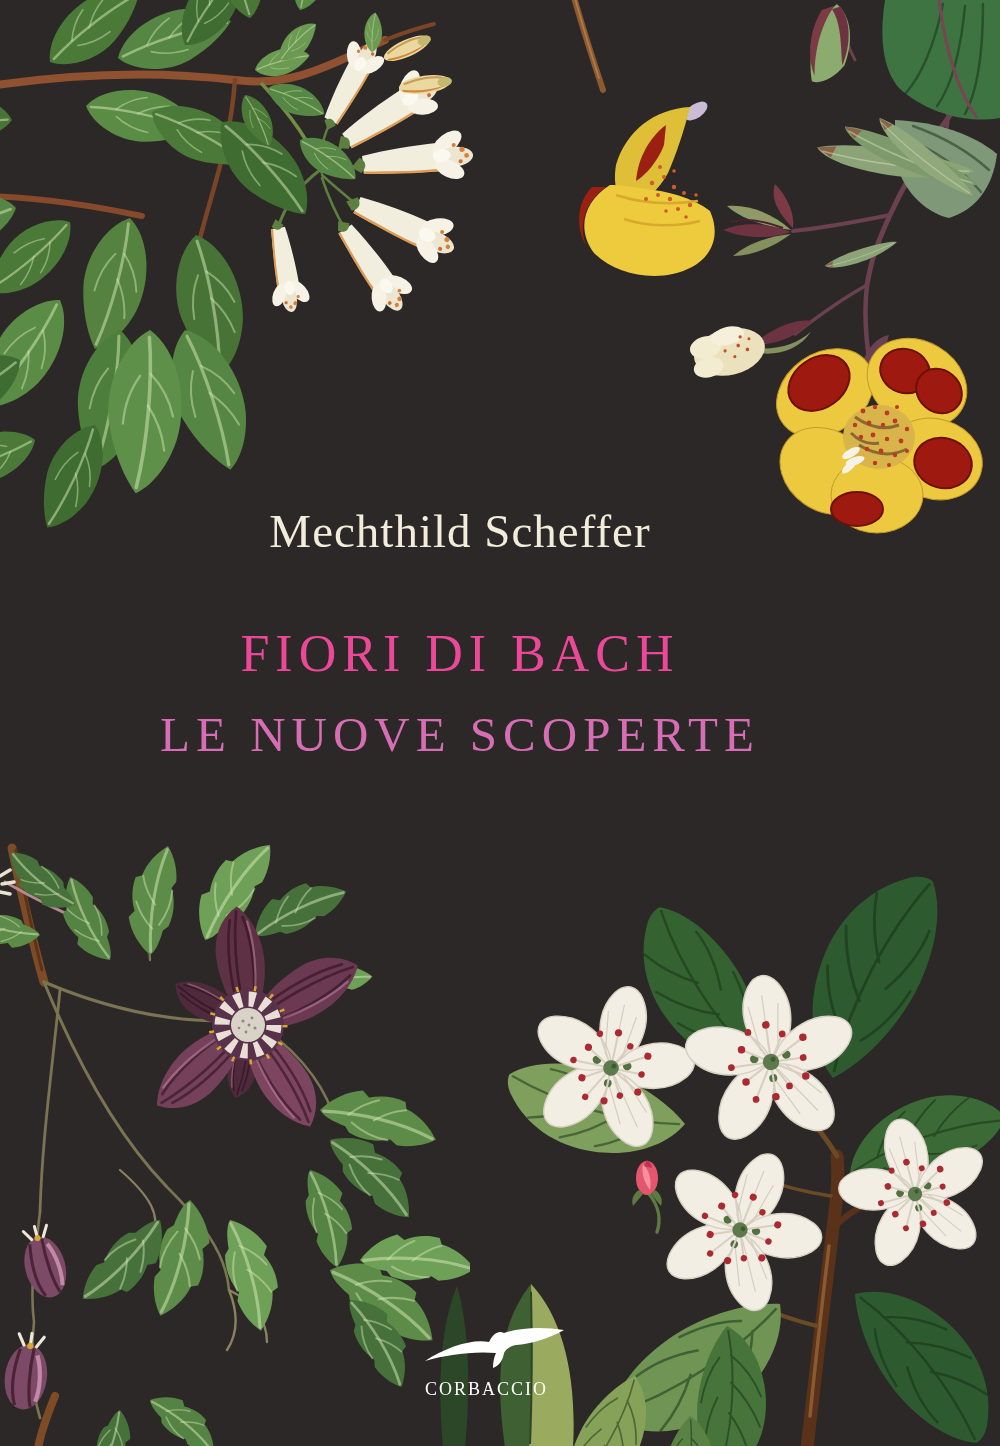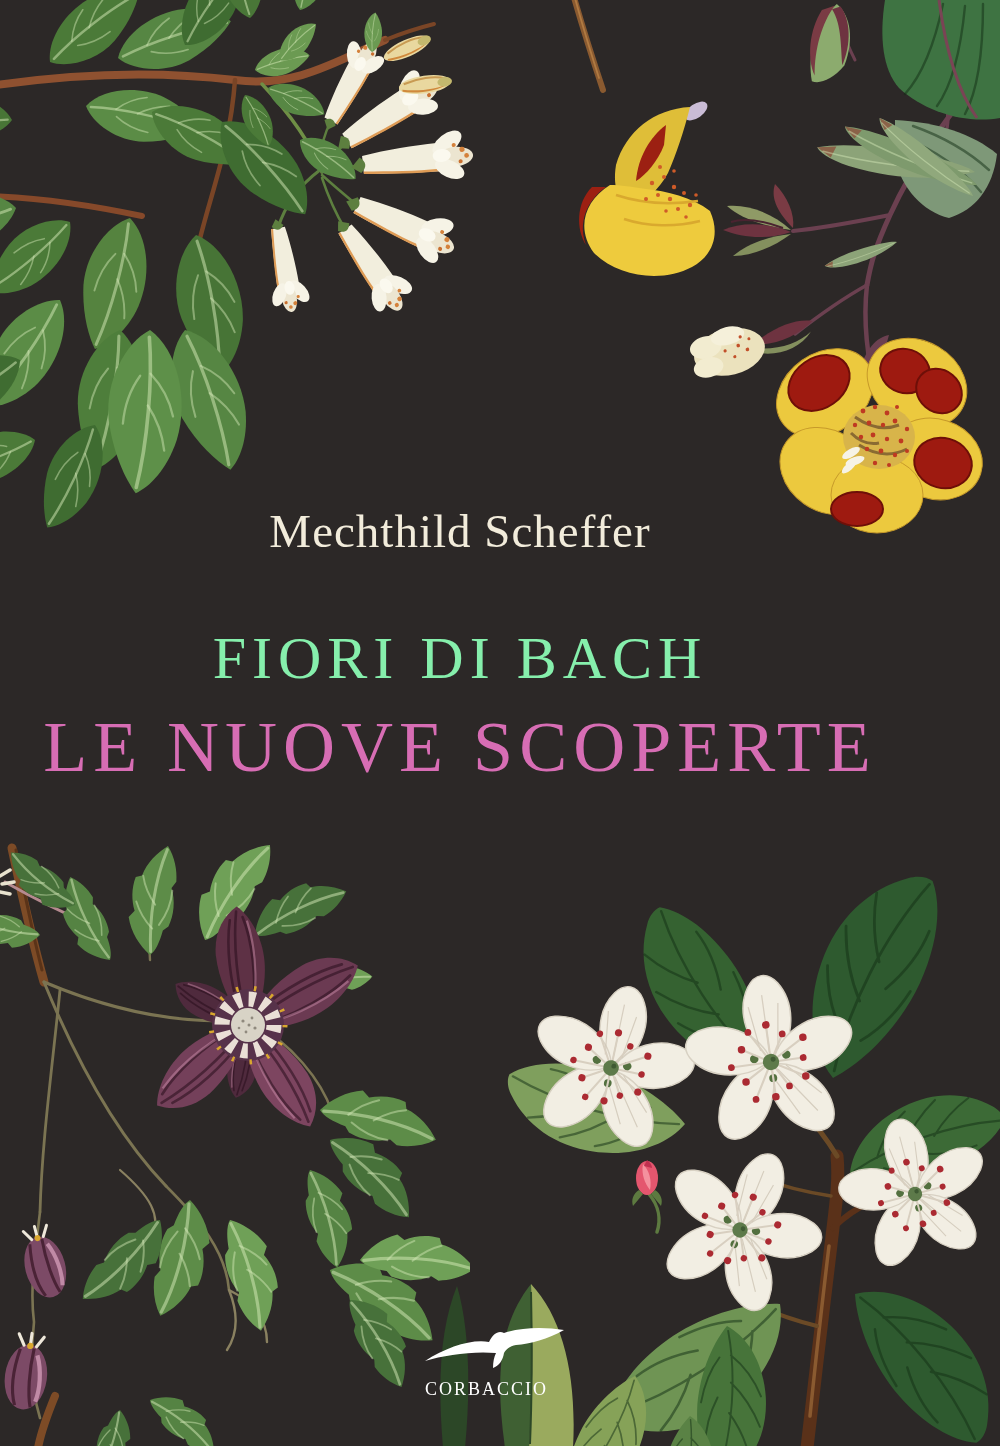--- a/index.html
+++ b/index.html
@@ -9,22 +9,22 @@
   .art.tl{left:0;top:0;}
   .art.tr{left:545px;top:0;}
   .art.bl{left:0;top:840px;}
   .art.br{left:435px;top:856px;}
   .vein{fill:none;stroke:rgba(216,236,186,.5);stroke-width:2.5;stroke-linecap:round;}
   .sv{fill:none;stroke:rgba(216,236,186,.45);stroke-width:1.6;stroke-linecap:round;}
   .dvein{fill:none;stroke:rgba(18,45,20,.5);stroke-width:2.4;stroke-linecap:round;}
   .stem{fill:none;stroke-linecap:round;}
   .txt{position:absolute;left:0;width:920px;text-align:center;z-index:5;}
   .author{top:504px;font-size:47px;letter-spacing:1px;color:#f2ecdb;}
-  .t1{top:624px;margin:0;font-weight:normal;font-size:60px;letter-spacing:6px;color:#86efac;}
-  .t2{top:706px;margin:0;font-weight:normal;font-size:72px;letter-spacing:6px;color:#d76db4;}
+  .t1{top:624px;margin:0;font-weight:normal;font-size:52px;letter-spacing:6px;color:#ec4899;}
+  .t2{top:706px;margin:0;font-weight:normal;font-size:49px;letter-spacing:6px;color:#d76db4;}
   .logo{position:absolute;left:425px;top:1326px;width:150px;z-index:6;}
   .logo .pub{margin-top:3px;font-size:18px;letter-spacing:2px;color:#ffffff;}
 </style>
 </head>
 <body>
 
 <div class="page">
 
   <svg class="art tl" width="530" height="530" viewBox="0 0 530 530">
     <defs>

